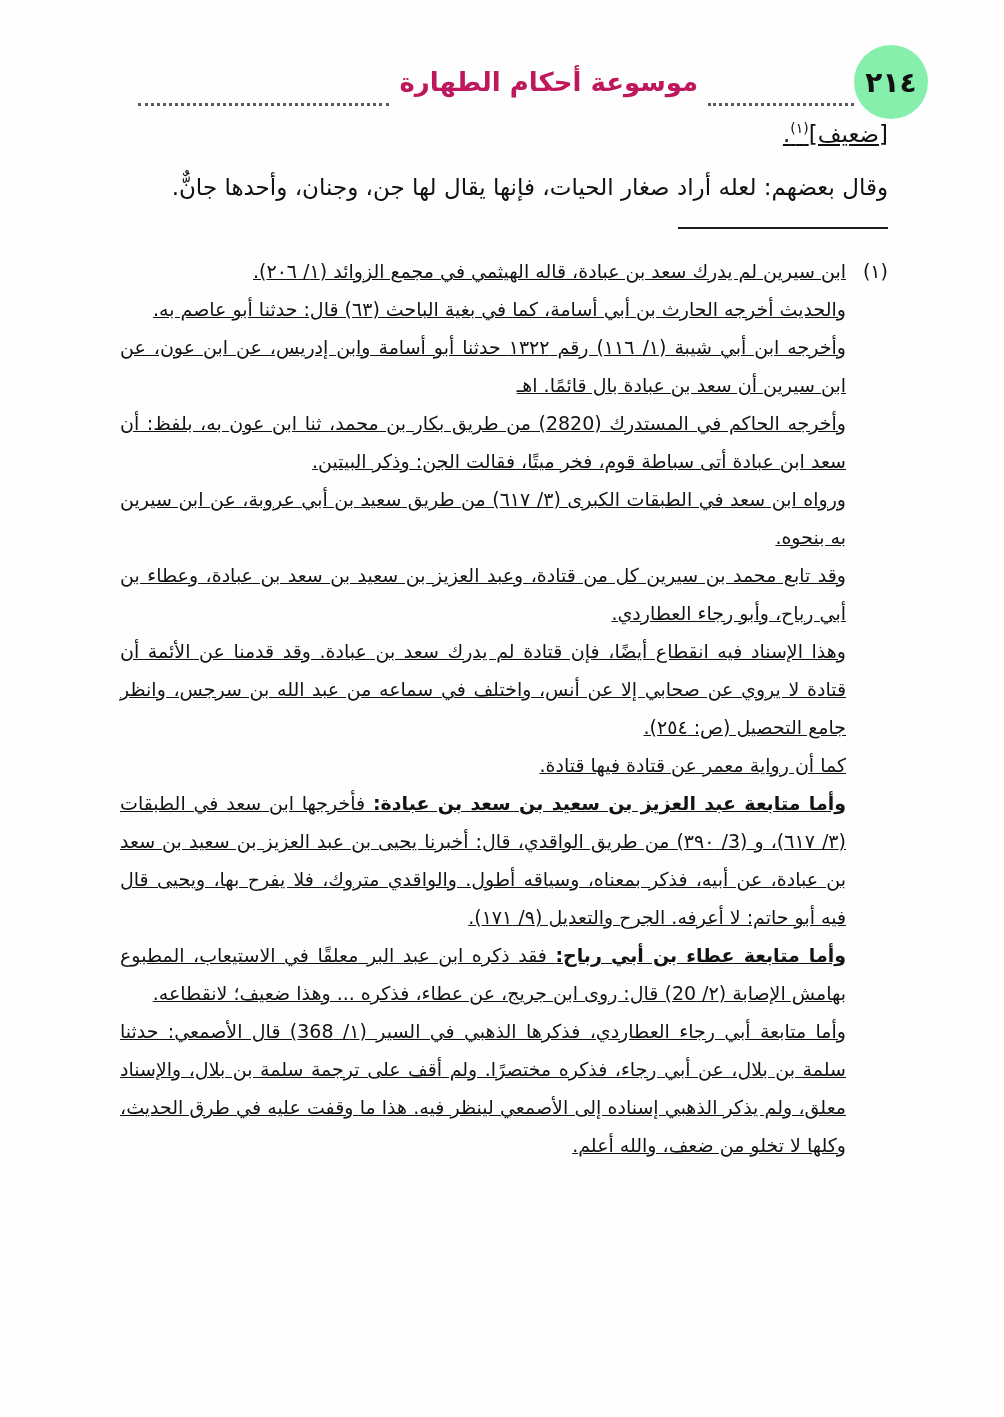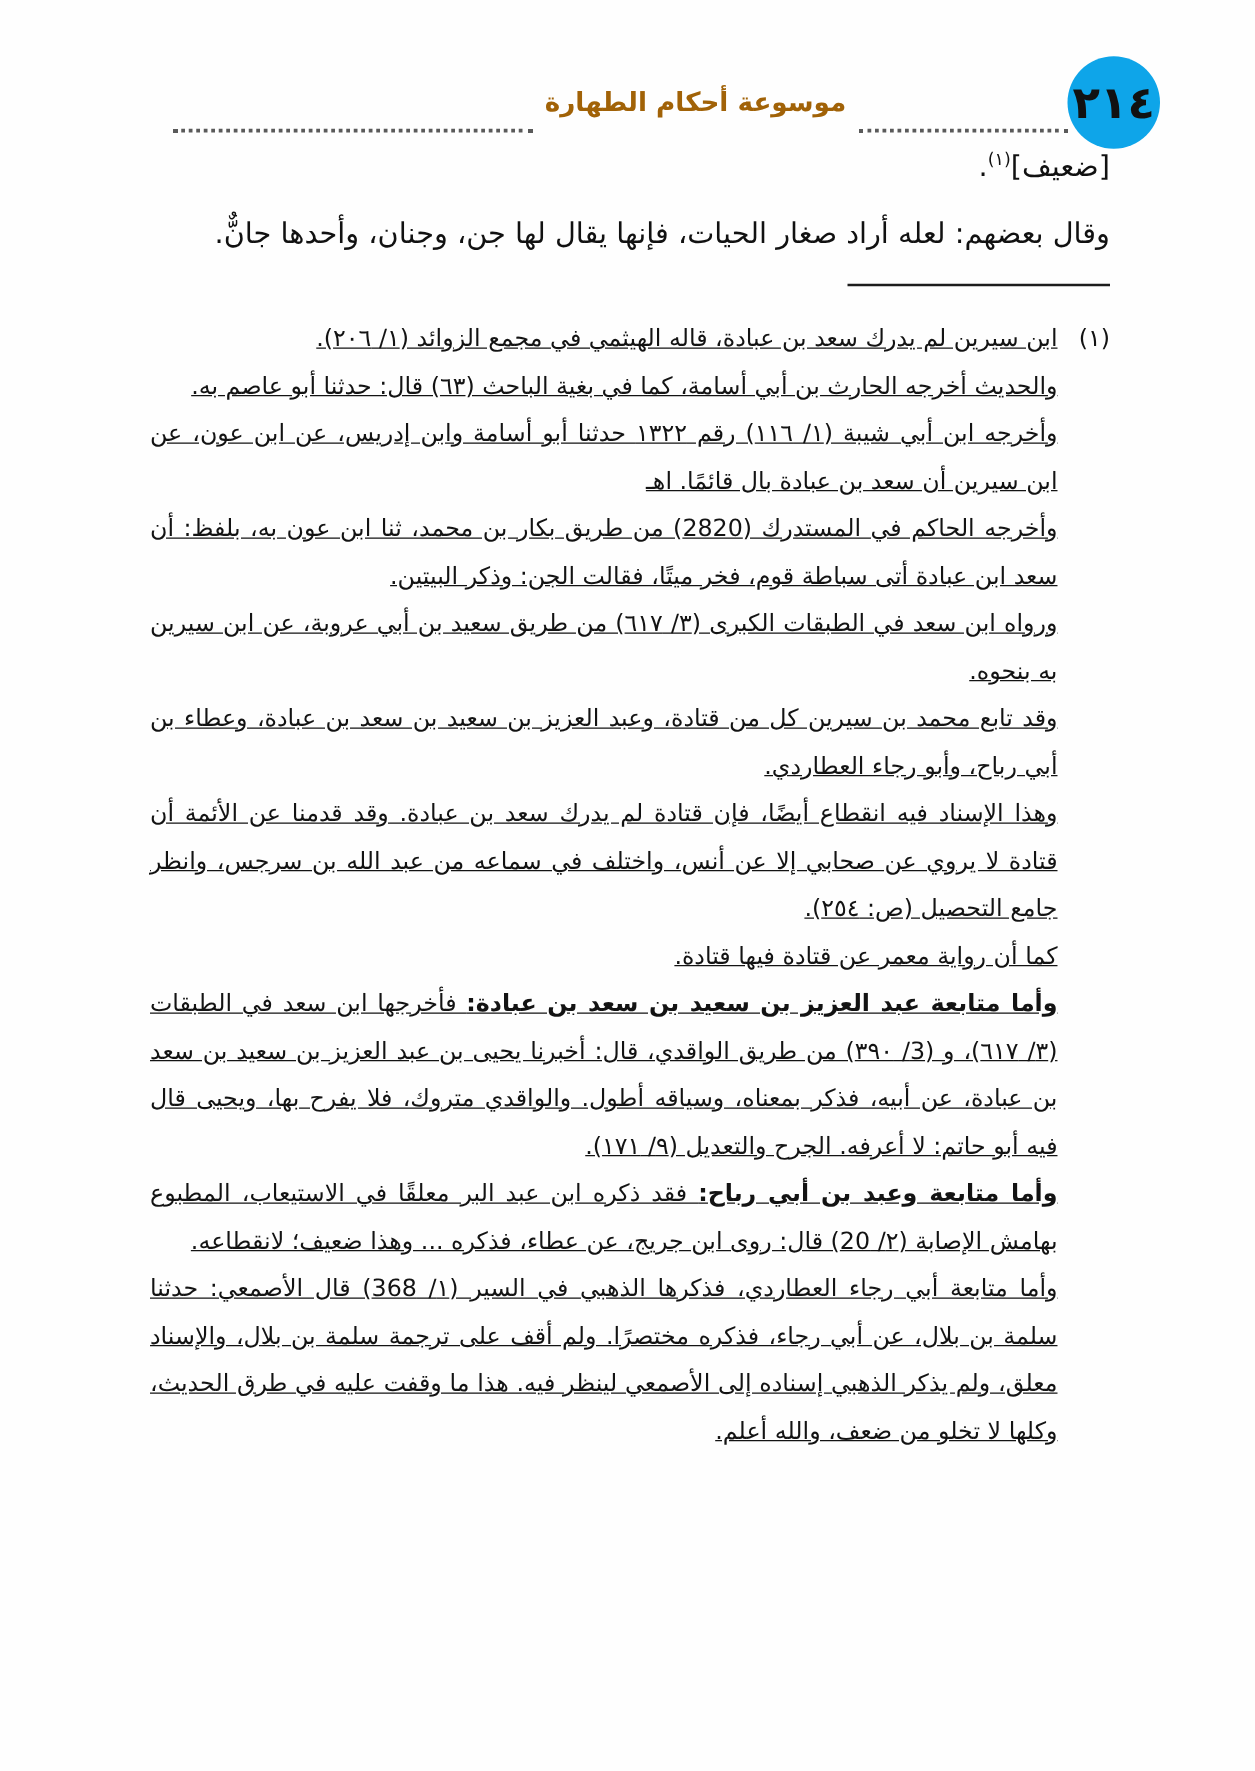--- a/index.html
+++ b/index.html
@@ -1,31 +1,31 @@
 <!DOCTYPE html>
 <html lang="ar" dir="rtl"><head>
 <meta charset="utf-8">
 <style>
   html,body{margin:0;padding:0;background:#ffffff;}
   body{font-family:"DejaVu Sans", sans-serif; color:#161616;}
   .page{position:relative;width:1004px;height:1417px;background:#fefefe;overflow:hidden;direction:rtl;}
 
   
   .header{position:absolute;top:44px;right:76px;left:138px;height:76px;display:flex;align-items:center;}
-  .page-badge{flex:0 0 auto;width:74px;height:74px;border-radius:50%;background:#0ea5e9;
+  .page-badge{flex:0 0 auto;width:74px;height:74px;border-radius:50%;background:#86efac;
               display:flex;align-items:center;justify-content:center;
-              font-size:36px;font-weight:bold;color:#111;}
+              font-size:28px;font-weight:bold;color:#111;}
   .leader{height:58%;border-bottom:3px dotted #5a5a5a;}
   .leader.short{flex:0.58;}
   .leader.long{flex:1;}
-  .book-title{flex:0 0 auto;padding:0 10px;font-size:21px;font-weight:bold;white-space:nowrap;color:#a16207;}
+  .book-title{flex:0 0 auto;padding:0 10px;font-size:26px;font-weight:bold;white-space:nowrap;color:#be185d;}
 
   
   .main{position:absolute;top:112px;right:116px;left:118px;font-size:23px;line-height:1.95;color:#111;}
-  .grade-line{text-align:right;margin:0 0 8px 0;}
+  .grade-line{text-align:right;margin:0 0 8px 0;text-decoration:underline;}
   .grade-line sup{font-size:14px;}
   .comment-line{margin:0;text-align:justify;text-align-last:right;}
 
   
   .fn-sep{position:absolute;top:227px;right:116px;width:210px;border-top:2.5px solid #1c1c1c;}
 
   
   .footnotes{position:absolute;top:252px;right:116px;left:120px;padding-right:42px;
              font-size:19px;line-height:38px;text-align:justify;text-align-last:right;color:#131313;}
   .fn-marker{position:absolute;right:0;top:0;line-height:38px;}
@@ -57,17 +57,17 @@
     <span class="fn-marker">(١)</span>
     <p><b></b><span>ابن سيرين لم يدرك سعد بن عبادة، قاله الهيثمي في مجمع الزوائد (١/ ٢٠٦).</span></p>
     <p><b></b><span>والحديث أخرجه الحارث بن أبي أسامة، كما في بغية الباحث (٦٣) قال: حدثنا أبو عاصم به.</span></p>
     <p><b></b><span>وأخرجه ابن أبي شيبة (١/ ١١٦) رقم ١٣٢٢ حدثنا أبو أسامة وابن إدريس، عن ابن عون، عن ابن سيرين أن سعد بن عبادة بال قائمًا. اهـ</span></p>
     <p><b></b><span>وأخرجه الحاكم في المستدرك (2820) من طريق بكار بن محمد، ثنا ابن عون به، بلفظ: أن سعد ابن عبادة أتى سباطة قوم، فخر ميتًا، فقالت الجن: وذكر البيتين.</span></p>
     <p><b></b><span>ورواه ابن سعد في الطبقات الكبرى (٣/ ٦١٧) من طريق سعيد بن أبي عروبة، عن ابن سيرين به بنحوه.</span></p>
     <p><b></b><span>وقد تابع محمد بن سيرين كل من قتادة، وعبد العزيز بن سعيد بن سعد بن عبادة، وعطاء بن أبي رباح، وأبو رجاء العطاردي.</span></p>
     <p><b></b><span>وهذا الإسناد فيه انقطاع أيضًا، فإن قتادة لم يدرك سعد بن عبادة. وقد قدمنا عن الأئمة أن قتادة لا يروي عن صحابي إلا عن أنس، واختلف في سماعه من عبد الله بن سرجس، وانظر جامع التحصيل (ص: ٢٥٤).</span></p>
     <p><b></b><span>كما أن رواية معمر عن قتادة فيها قتادة.</span></p>
     <p><b>وأما متابعة عبد العزيز بن سعيد بن سعد بن عبادة:</b><span> فأخرجها ابن سعد في الطبقات (٣/ ٦١٧)، و (3/ ٣٩٠) من طريق الواقدي، قال: أخبرنا يحيى بن عبد العزيز بن سعيد بن سعد بن عبادة، عن أبيه، فذكر بمعناه، وسياقه أطول. والواقدي متروك، فلا يفرح بها، ويحيى قال فيه أبو حاتم: لا أعرفه. الجرح والتعديل (٩/ ١٧١).</span></p>
-    <p><b>وأما متابعة وعبد بن أبي رباح:</b><span> فقد ذكره ابن عبد البر معلقًا في الاستيعاب، المطبوع بهامش الإصابة (٢/ 20) قال: روى ابن جريج، عن عطاء، فذكره ... وهذا ضعيف؛ لانقطاعه.</span></p>
+    <p><b>وأما متابعة عطاء بن أبي رباح:</b><span> فقد ذكره ابن عبد البر معلقًا في الاستيعاب، المطبوع بهامش الإصابة (٢/ 20) قال: روى ابن جريج، عن عطاء، فذكره ... وهذا ضعيف؛ لانقطاعه.</span></p>
     <p><b></b><span>وأما متابعة أبي رجاء العطاردي، فذكرها الذهبي في السير (١/ 368) قال الأصمعي: حدثنا سلمة بن بلال، عن أبي رجاء، فذكره مختصرًا. ولم أقف على ترجمة سلمة بن بلال، والإسناد معلق، ولم يذكر الذهبي إسناده إلى الأصمعي لينظر فيه. هذا ما وقفت عليه في طرق الحديث، وكلها لا تخلو من ضعف، والله أعلم.</span></p>
   </div>
 
 </div>
 
 </body></html>

